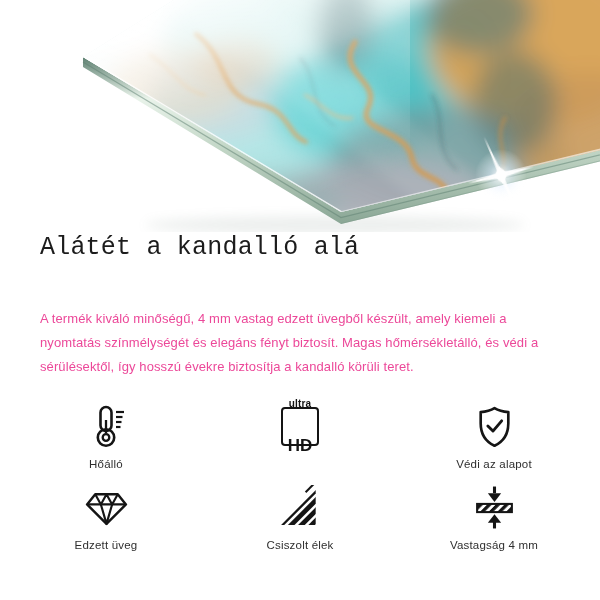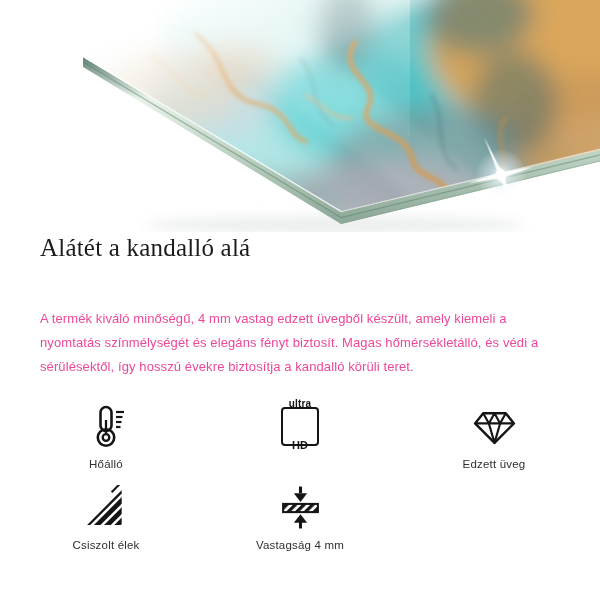--- a/index.html
+++ b/index.html
@@ -3,38 +3,38 @@
 <meta charset="utf-8">
 <style>
   html,body{margin:0;padding:0;background:#fff;}
   .stage{position:relative;width:600px;height:600px;background:#ffffff;overflow:hidden;
          font-family:"Liberation Sans",sans-serif;}
   
   .hero{position:absolute;top:0;left:0;width:600px;height:232px;}
   .hero svg{display:block;}
   
   .title{position:absolute;top:231px;left:40px;width:520px;
-         font-family:Liberation Serif, serif;font-size:25px;line-height:34px;
+         font-family:Liberation Mono, monospace;font-size:25px;line-height:34px;
          font-weight:400;color:#1c1c1c;letter-spacing:.2px;}
   .title span{display:block;}
   
   .desc{position:absolute;top:307px;left:40px;width:516px;margin:0;
         font-size:13px;line-height:24px;color:#ec4899;letter-spacing:.1px;}
   
   .features{position:absolute;top:402px;left:9px;width:582px;
             display:grid;grid-template-columns:repeat(3,1fr);row-gap:13px;}
   .feature{display:flex;flex-direction:column;align-items:center;}
   .icon-box{height:48px;display:flex;align-items:center;justify-content:center;}
   .feature-label{margin-top:8px;font-size:11.5px;color:#2f2f2f;letter-spacing:.2px;text-align:center;}
   
   .uhd{box-sizing:border-box;width:38px;height:39px;border:2.5px solid #141414;border-radius:4px;
        display:flex;flex-direction:column;align-items:center;justify-content:center;
        color:#141414;background:#fff;gap:28px;}
   .uhd .t1{font-size:10px;font-weight:700;line-height:10px;letter-spacing:.2px;}
-  .uhd .t2{font-size:11px;font-weight:700;line-height:15px;margin-top:1px;}
+  .uhd .t2{font-size:17px;font-weight:700;line-height:15px;margin-top:1px;}
 </style>
 </head>
 <body>
 
 <div class="stage">
 
   <div class="hero">
     <svg width="600" height="232" viewBox="0 0 600 232">
       <defs>
         <clipPath id="glassTop">
@@ -155,20 +155,29 @@
 
     <div class="feature">
       <div class="icon-box">
         <div class="uhd">
           <span class="t1">ultra</span>
           <span class="t2">HD</span>
         </div>
       </div>
     </div>
 
+    <div class="feature">
+      <div class="icon-box">
+        <svg width="45" height="45" viewBox="0 0 44 44" fill="none" stroke="#151515">
+          <path d="M22,4 C26,6.5 31,7.6 35.5,7.9 L35.5,19 C35.5,29.5 30,37 22,40.8 C14,37 8.5,29.5 8.5,19 L8.5,7.9 C13,7.6 18,6.5 22,4 Z" stroke-width="2.6" stroke-linejoin="round"></path>
+          <path d="M15.5,21.5 L20.5,26.5 L29,16.5" stroke-width="2.8" stroke-linecap="round" stroke-linejoin="round"></path>
+        </svg>
+      </div>
+      <div class="feature-label">Védi az alapot</div>
+    </div>
 
     <div class="feature">
       <div class="icon-box">
         <svg width="45" height="45" viewBox="0 0 44 44" fill="none" stroke="#151515">
           <path d="M11,9 L33,9 L41,19 L22,38 L3,19 Z" stroke-width="2.4" stroke-linejoin="round"></path>
           <path d="M11,9 L16.5,19 L22,9 L27.5,19 L33,9" stroke-width="2.1" stroke-linejoin="round"></path>
           <line x1="3" y1="19" x2="41" y2="19" stroke-width="2.1"></line>
           <path d="M16.5,19 L22,38 L27.5,19" stroke-width="2.1" stroke-linejoin="round"></path>
         </svg>
       </div>

